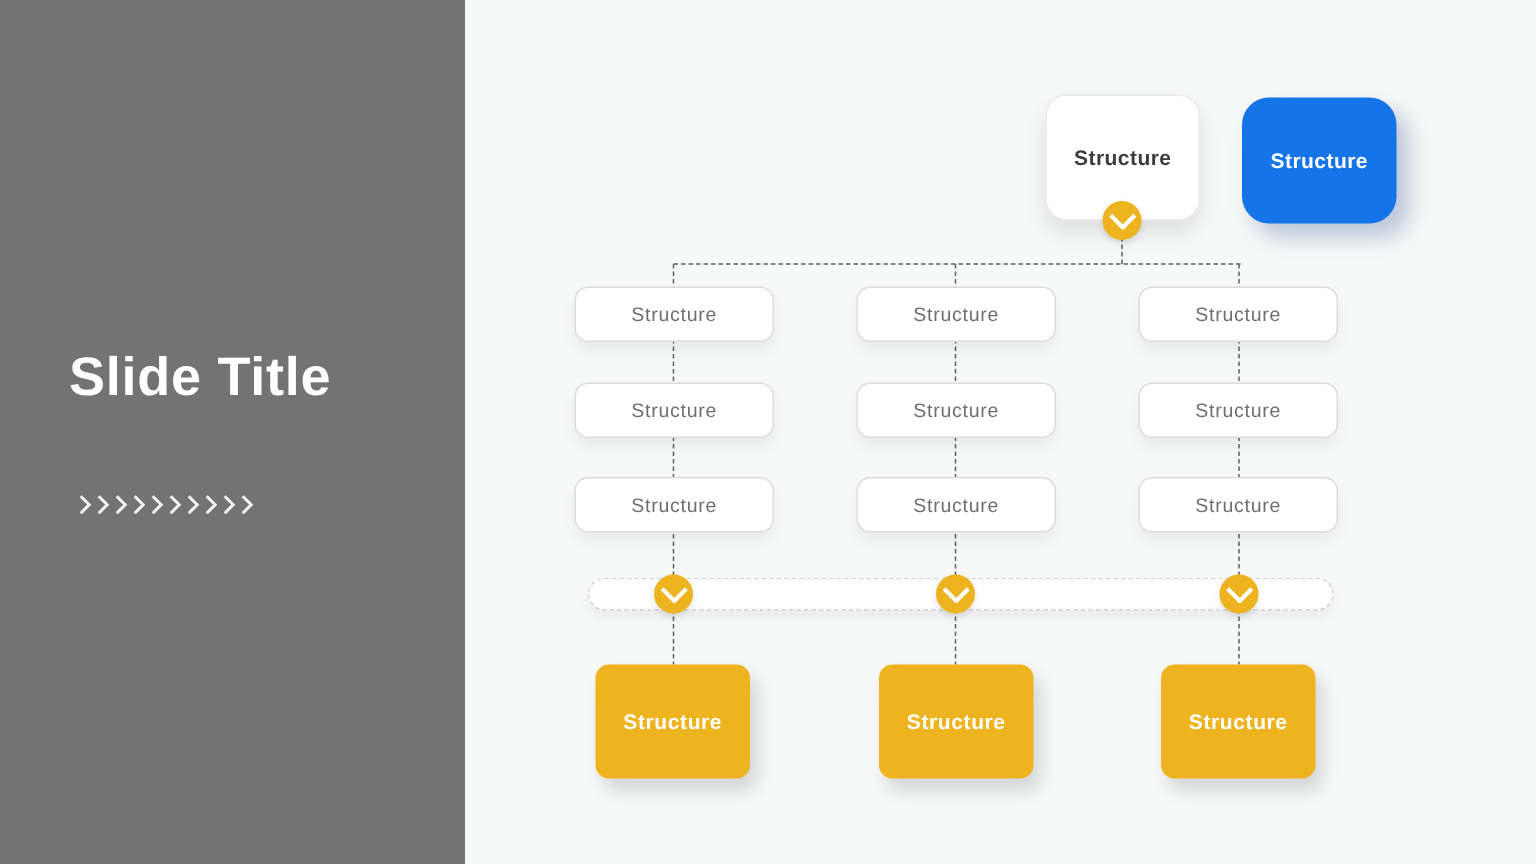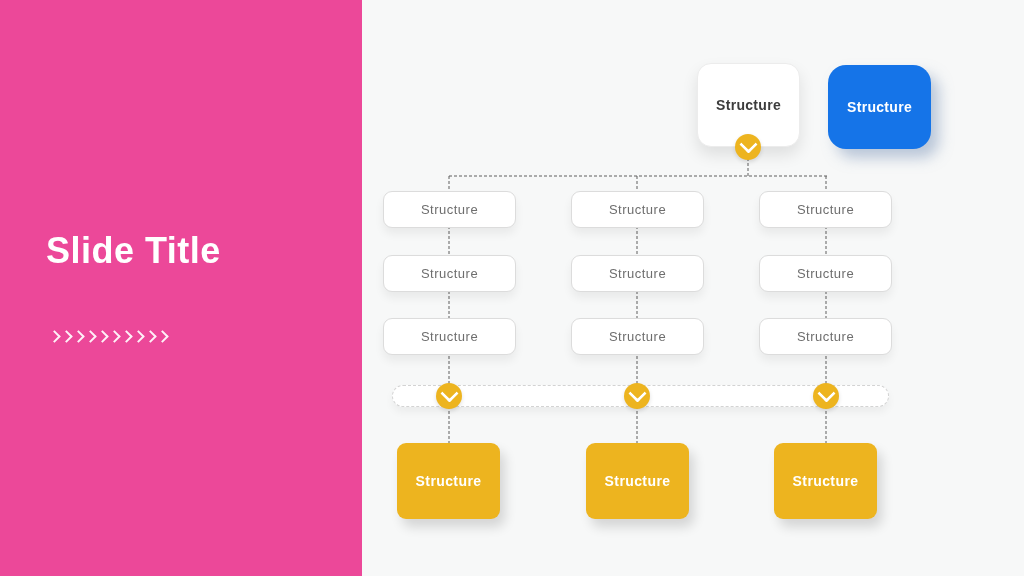--- a/index.html
+++ b/index.html
@@ -1,21 +1,21 @@
 <!DOCTYPE html>
 <html><head>
 <meta charset="utf-8">
 <style>
   html,body{margin:0;padding:0;background:#e9e9e9;}
   .slide{
     position:relative;width:1024px;height:576px;overflow:hidden;
     background:#F7F8F8;font-family:"Liberation Sans",sans-serif;
   }
   
-  .sidebar{position:absolute;left:0;top:0;width:362px;height:576px;background:#ec4899;}
+  .sidebar{position:absolute;left:0;top:0;width:310px;height:576px;background:#737373;}
   .title{position:absolute;left:46px;top:226px;color:#fff;font-size:36px;font-weight:bold;line-height:50px;letter-spacing:0.5px;}
   .chevrons{position:absolute;left:50px;top:332px;display:flex;gap:3px;}
   .chev{width:7px;height:7px;border-top:2.5px solid rgba(255,255,255,0.92);border-right:2.5px solid rgba(255,255,255,0.92);transform:rotate(45deg);}
   
   svg.connectors{position:absolute;left:0;top:0;z-index:1;}
   
   .box{position:absolute;box-sizing:border-box;display:flex;align-items:center;justify-content:center;z-index:2;}
   .root-box{left:697px;top:63px;width:103px;height:84px;background:#fff;border:1px solid #ececec;border-radius:14px;
     box-shadow:0 8px 16px rgba(0,0,0,0.10);color:#3C3C3C;font-size:14px;font-weight:bold;letter-spacing:0.3px;}
   .blue-box{left:828px;top:65px;width:103px;height:84px;background:#1574E8;border-radius:18px;

